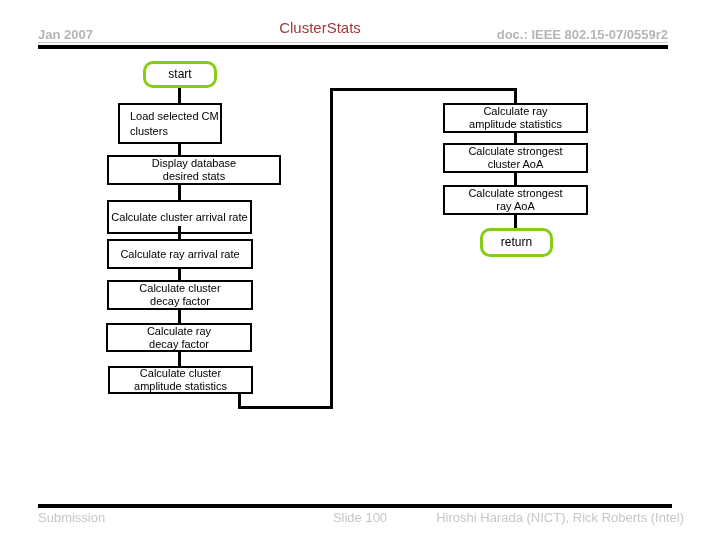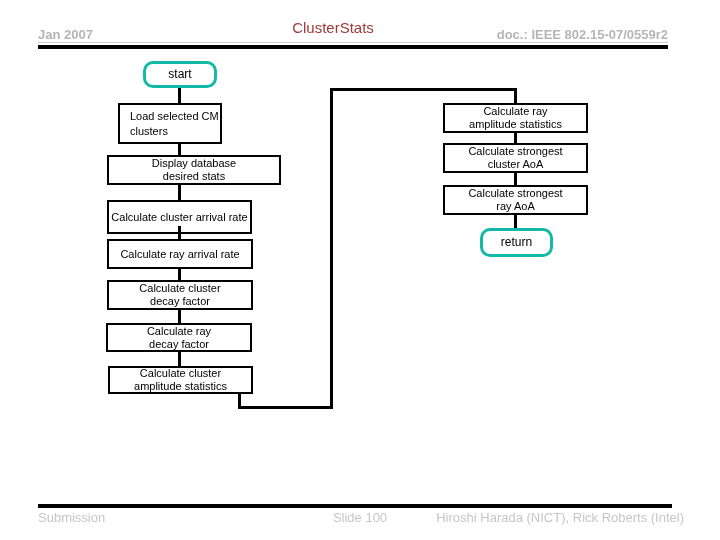--- a/index.html
+++ b/index.html
@@ -2,35 +2,35 @@
 <html><head>
 <meta charset="utf-8">
 <style>
   html,body{margin:0;padding:0;background:#fff;}
   .slide{
     position:relative;width:720px;height:540px;background:#ffffff;overflow:hidden;
     font-family:Liberation Sans, sans-serif;color:#000;
   }
   
   .hdr-date{position:absolute;left:38px;top:27px;font-size:13px;font-weight:bold;color:#b5b5b5;}
-  .hdr-title{position:absolute;left:0;top:19px;width:640px;text-align:center;font-size:15px;color:#9e3a38;margin-left:13px;}
+  .hdr-title{position:absolute;left:0;top:19px;width:640px;text-align:center;font-size:15px;color:#9e3a38;}
   .hdr-doc{position:absolute;right:52px;top:27px;font-size:13px;font-weight:bold;color:#b5b5b5;}
   .hdr-thinline{position:absolute;left:38px;top:42px;width:630px;height:1px;background:#c9c9c9;}
   .hdr-rule{position:absolute;left:38px;top:45px;width:630px;height:4px;background:#000;}
   .ftr-rule{position:absolute;left:38px;top:504px;width:634px;height:4px;background:#000;}
   .ftr-left{position:absolute;left:38px;top:510px;font-size:13px;color:#c6c6c6;}
   .ftr-center{position:absolute;left:0;top:510px;width:720px;text-align:center;font-size:13px;color:#c6c6c6;}
   .ftr-right{position:absolute;right:36px;top:510px;font-size:13px;color:#c6c6c6;}
   
   .node{
     position:absolute;box-sizing:border-box;background:#fff;
     border:2px solid #000;display:flex;align-items:center;justify-content:center;
     text-align:center;font-size:11px;line-height:13px;white-space:pre-line;
   }
-  .terminator{border:3px solid #14b8a6;border-radius:10px;font-size:12px;}
+  .terminator{border:3px solid #84cc16;border-radius:10px;font-size:12px;}
   .align-left{justify-content:flex-start;text-align:left;padding-left:10px;line-height:15px;}
   .conn{position:absolute;background:#000;}
 </style>
 </head>
 <body>
 
 <div class="slide">
 
   <div class="hdr-date">Jan 2007</div>
   <div class="hdr-title">ClusterStats</div>

